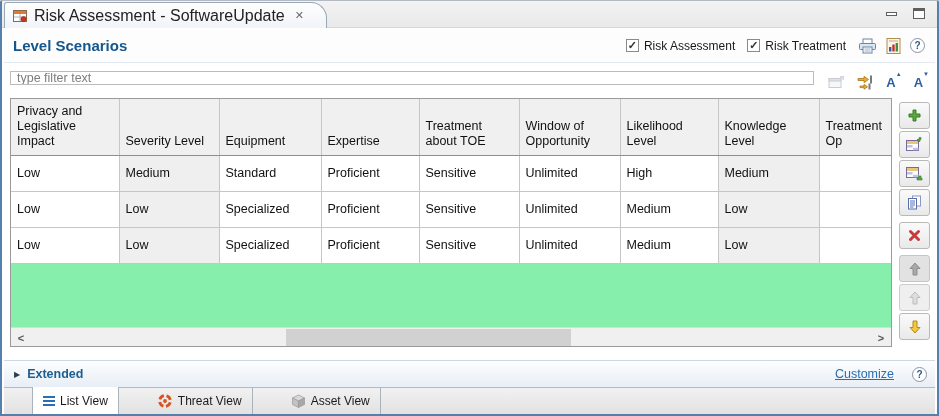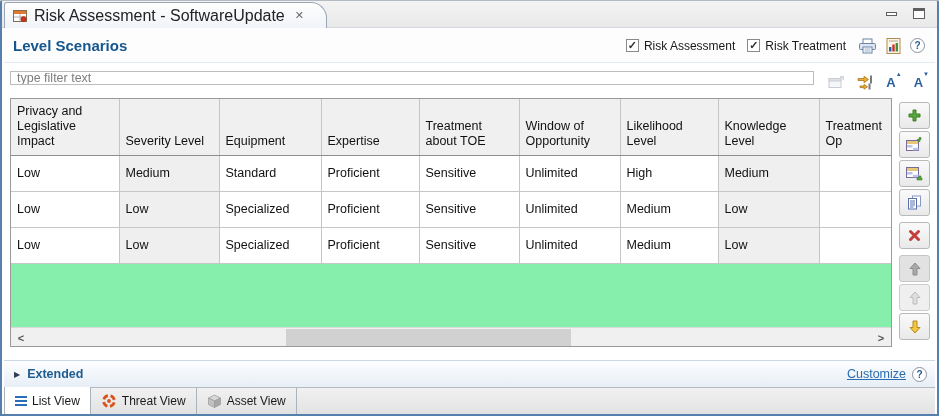--- a/index.html
+++ b/index.html
@@ -61,27 +61,27 @@
   .tbtn { position:absolute; left:897px; width:31px; height:27px; border:1px solid #b9b9b9; border-radius:3px;
     background:linear-gradient(#fafafa,#e9e9e9); display:flex; align-items:center; justify-content:center; cursor:pointer; }
   .tbtn.dis1 { background:#e2e2e2; border-color:#c6c6c6; cursor:default; }
   .tbtn.dis2 { background:#efefef; border-color:#cccccc; cursor:default; }
   
   .extbar { position:absolute; left:2px; top:359px; right:2px; height:27px;
     background:linear-gradient(#fdfeff,#e7eef6); border-top:1px solid #ccd8e4;
     display:flex; align-items:center; }
   .exttri { font-size:8px; color:#2d3b4e; margin:0 7px 0 10px; }
   .extlabel { font-size:12.5px; font-weight:bold; color:#1d5d90; }
-  .extright { position:absolute; right:8px; display:flex; align-items:flex-start; gap:6px; }
+  .extright { position:absolute; right:8px; display:flex; align-items:flex-start; gap:18px; }
   .customize { font-size:12.5px; color:#2a6db0; text-decoration:underline; cursor:pointer; }
   
   .vtabs { position:absolute; left:2px; top:386px; right:2px; height:27px;
     background:linear-gradient(#f1f1f1,#e2e2e2); border-top:1px solid #b2bac2; display:flex; }
   .vtab { display:flex; align-items:center; gap:5px; padding:0 10px; font-size:12px; color:#1a1a1a;
-    border-right:1px solid #aab2bc; cursor:pointer; }
+    border-right:1px solid #aab2bc; cursor:pointer;margin-left:28px; }
   .vtab.sel { background:#fff; margin-top:-1px; border-left:1px solid #aab2bc; }
   .listico { display:flex; flex-direction:column; gap:2px; }
   .listico i { display:block; width:12px; height:2px; background:#2a6fb5; }
 </style>
 </head>
 <body>
 
 <div class="win">
 
   <div class="tabstrip">

